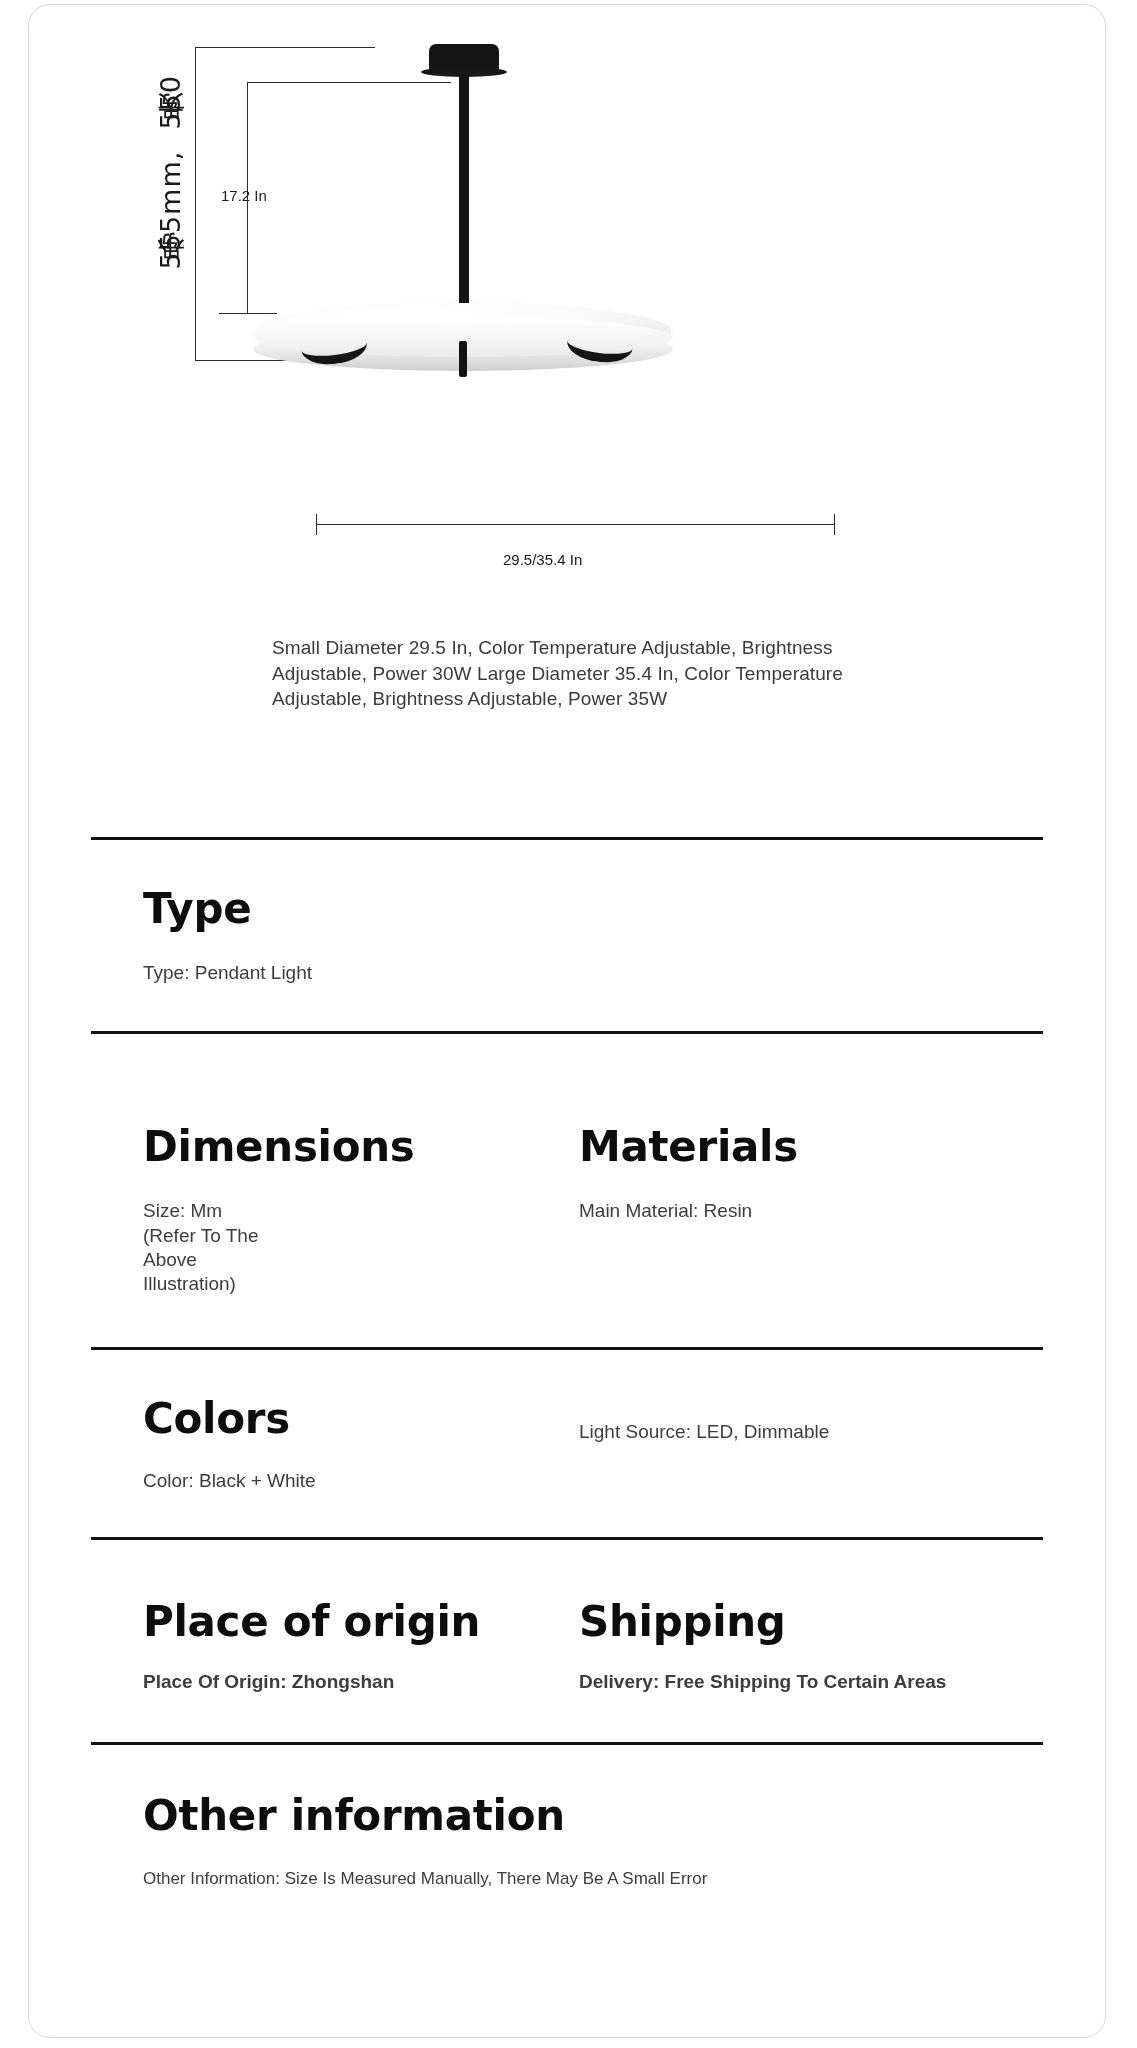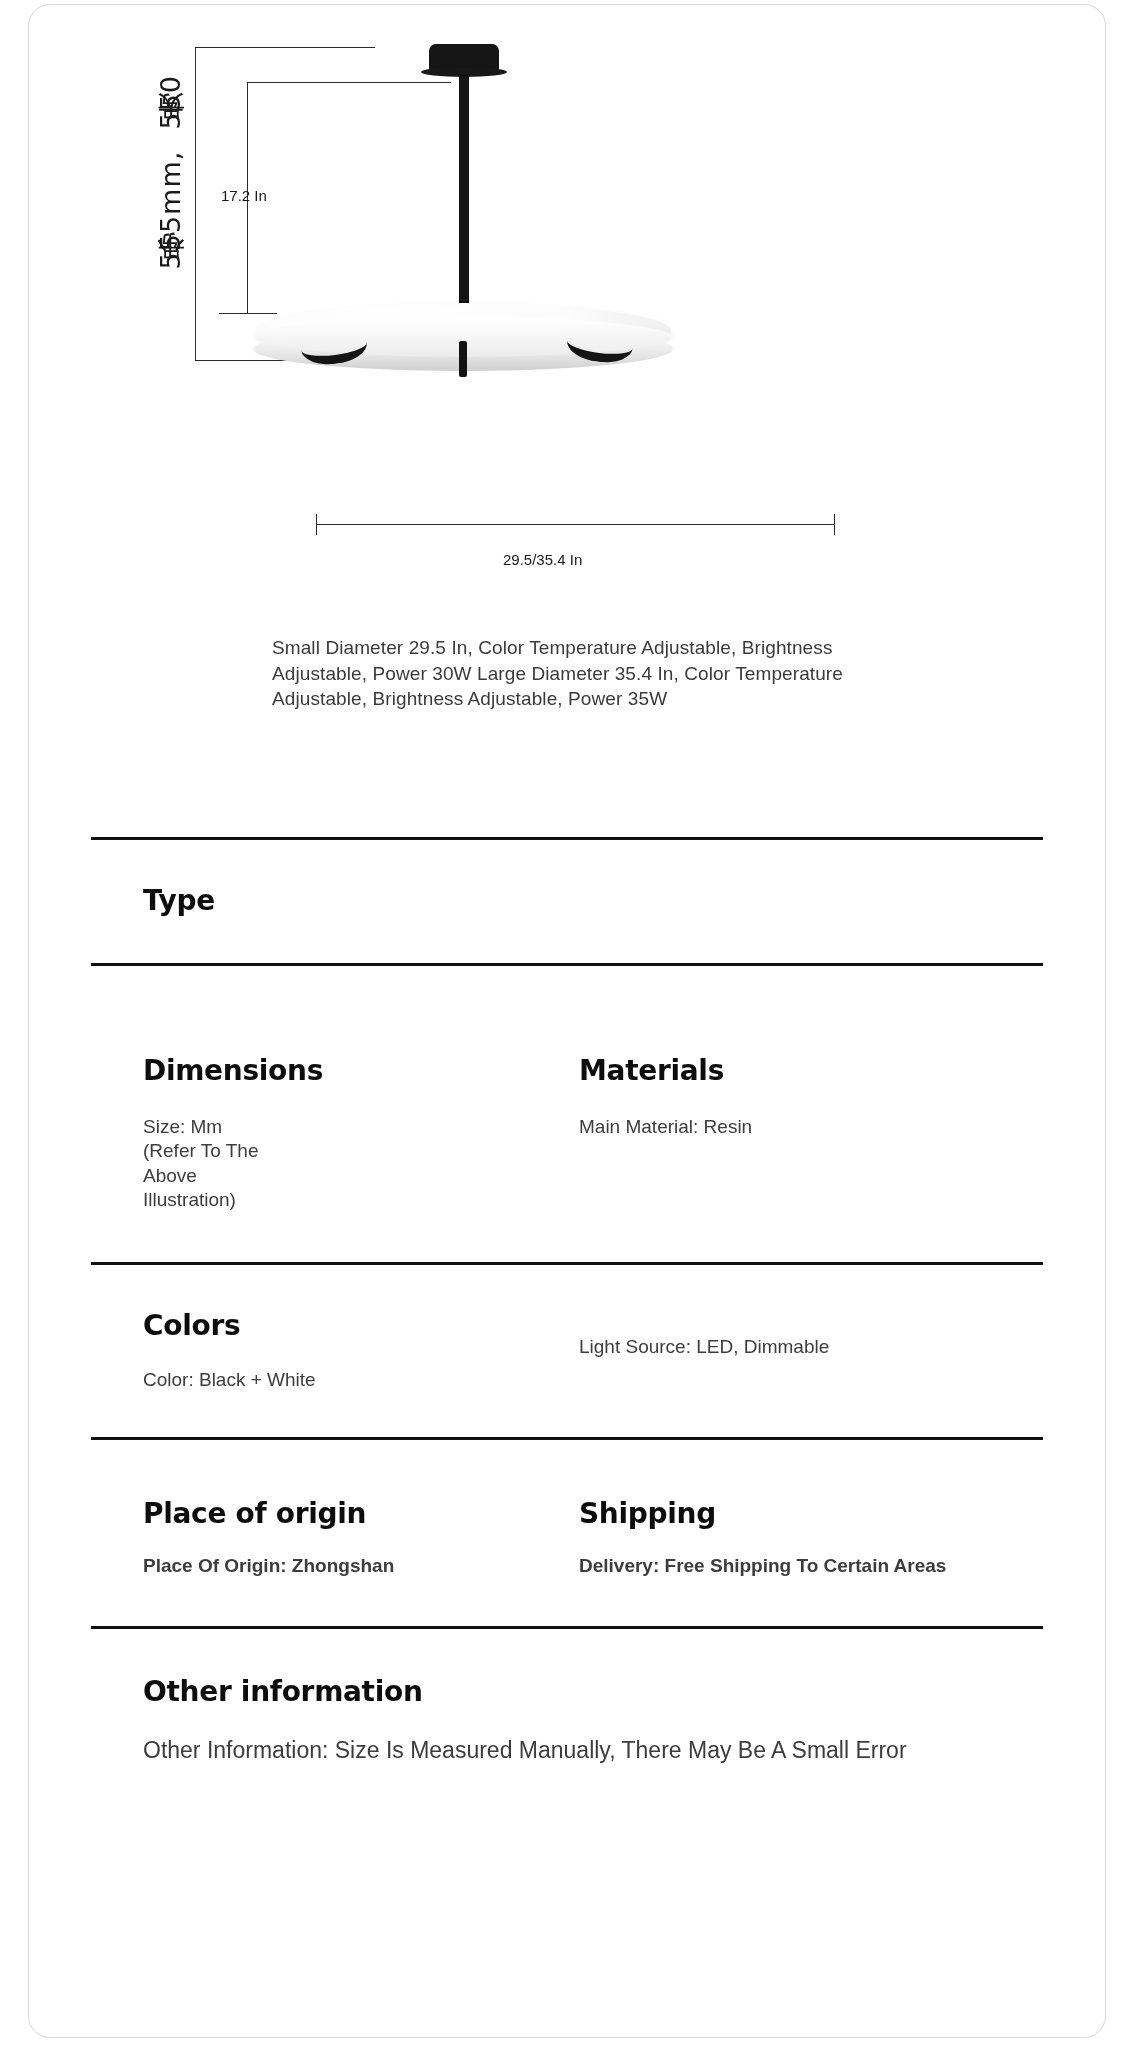--- a/index.html
+++ b/index.html
@@ -263,21 +263,21 @@
     display: flex;
   }
   .col {
     width: 50%;
     box-sizing: border-box;
   }
   .col-left { padding-left: 52px; }
   .col-right { padding-left: 12px; }
 
   .spec-title {
-    font-size: 28px;
+    font-size: 42px;
     font-weight: bold;
     color: #0d0d0d;
     letter-spacing: -0.3px;
     font-family: "DejaVu Sans", sans-serif;
   }
   .spec-body {
     font-size: 19px;
     color: #3d3d3d;
     line-height: 1.28;
   }
@@ -294,21 +294,21 @@
   .sec-colors .spec-body { margin-top: 26px; }
 
   .sec-origin { padding-top: 57px; padding-bottom: 48px; }
   .sec-origin .spec-body { margin-top: 24px; font-weight: bold; }
 
   .sec-other { padding-top: 46px; }
   .sec-other .spec-title { margin-left: 52px; }
   .sec-other .spec-body {
     margin-left: 52px;
     margin-top: 28px;
-    font-size: 23px;
+    font-size: 17px;
   }
 </style>
 </head>
 <body>
 
 <div class="page-card">
 
   <div class="diagram">
 
     <div class="vertical-label">小号 555mm, 大号 550</div>
@@ -340,20 +340,21 @@
     <div class="dim-width-label">29.5/35.4 In</div>
   </div>
 
   <div class="description">Small Diameter 29.5 In, Color Temperature Adjustable, Brightness Adjustable, Power 30W Large Diameter 35.4 In, Color Temperature Adjustable, Brightness Adjustable, Power 35W</div>
 
   <div class="specs">
 
     <div class="rule"></div>
     <div class="section sec-type">
       <div class="spec-title">Type</div>
+      <div class="spec-body">Type: Pendant Light</div>
     </div>
 
     <div class="rule"></div>
     <div class="section sec-dims">
       <div class="row2">
         <div class="col col-left">
           <div class="spec-title">Dimensions</div>
           <div class="spec-body narrow-body">Size: Mm (Refer To The Above Illustration)</div>
         </div>
         <div class="col col-right">

